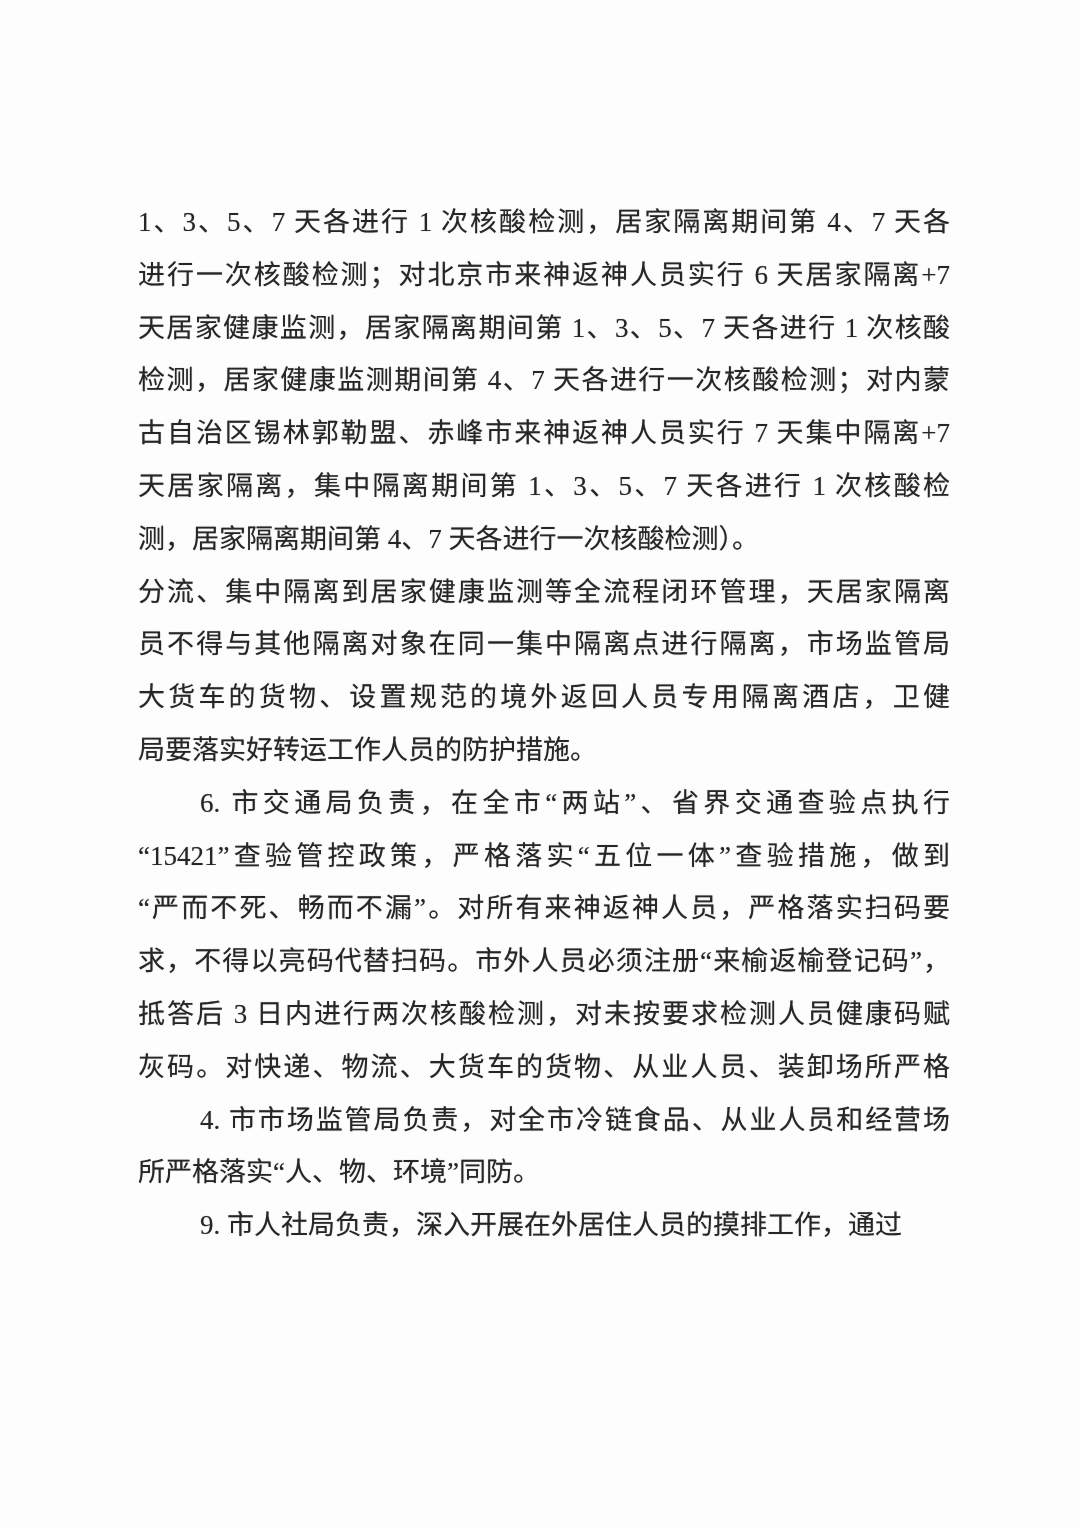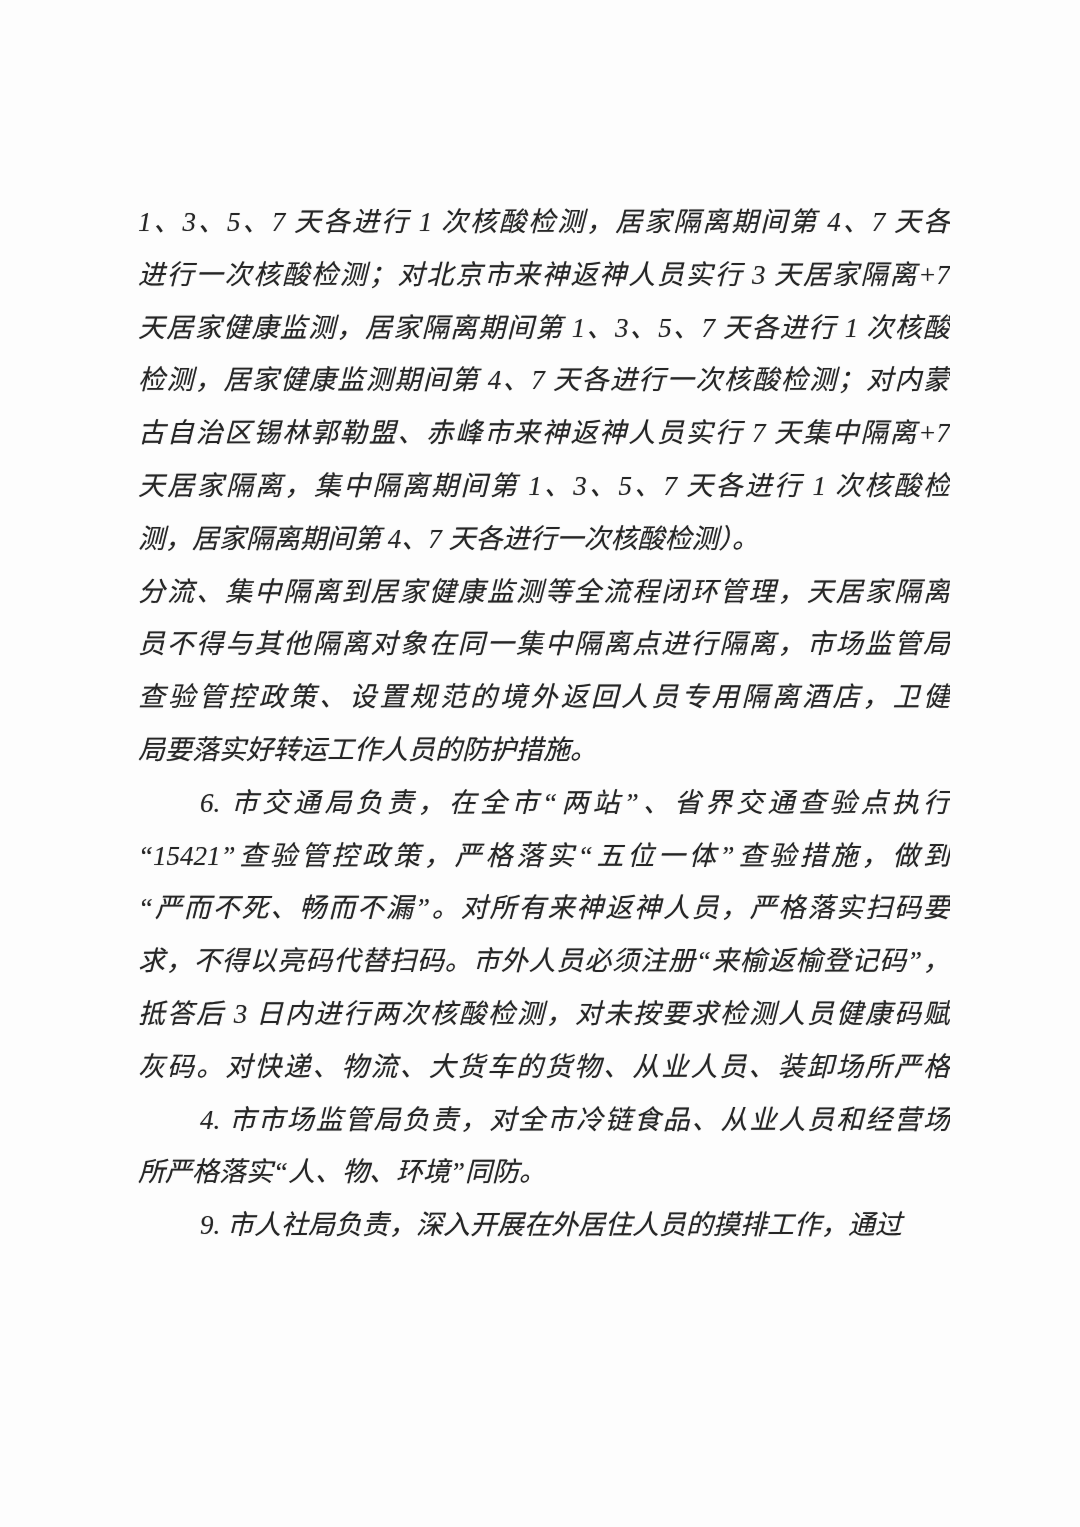--- a/index.html
+++ b/index.html
@@ -21,21 +21,20 @@
     top: 196px;
     width: 812px;
     color: #262626;
     font-size: 27px;
     line-height: 52.8px;
     text-shadow: 0 0 1px rgba(45,45,45,0.45);
   }
   .para {
     margin: 0;
     padding: 0;
-    font-style: italic;
   }
   .line {
     height: 52.8px;
     overflow: hidden;
     text-align: justify;
     text-align-last: justify;
   }
   .line.last {
     text-align: left;
     text-align-last: left;
@@ -44,31 +43,31 @@
     text-indent: 62px;
   }
 </style>
 </head>
 <body>
 
 <div class="page" style="background: rgb(253, 253, 253);">
   <div class="doc-body" style="color: rgb(38, 38, 38);">
       <div class="para">
         <div class="line">1、3、5、7 天各进行 1 次核酸检测，居家隔离期间第 4、7 天各</div>
-        <div class="line">进行一次核酸检测；对北京市来神返神人员实行 3 天居家隔离+7</div>
+        <div class="line">进行一次核酸检测；对北京市来神返神人员实行 6 天居家隔离+7</div>
         <div class="line">天居家健康监测，居家隔离期间第 1、3、5、7 天各进行 1 次核酸</div>
         <div class="line">检测，居家健康监测期间第 4、7 天各进行一次核酸检测；对内蒙</div>
         <div class="line">古自治区锡林郭勒盟、赤峰市来神返神人员实行 7 天集中隔离+7</div>
         <div class="line">天居家隔离，集中隔离期间第 1、3、5、7 天各进行 1 次核酸检</div>
         <div class="line last">测，居家隔离期间第 4、7 天各进行一次核酸检测）。</div>
       </div>
       <div class="para">
         <div class="line">分流、集中隔离到居家健康监测等全流程闭环管理，天居家隔离</div>
         <div class="line">员不得与其他隔离对象在同一集中隔离点进行隔离，市场监管局</div>
-        <div class="line">查验管控政策、设置规范的境外返回人员专用隔离酒店，卫健</div>
+        <div class="line">大货车的货物、设置规范的境外返回人员专用隔离酒店，卫健</div>
         <div class="line last">局要落实好转运工作人员的防护措施。</div>
       </div>
       <div class="para">
         <div class="line indent">6. 市交通局负责，在全市“两站”、省界交通查验点执行</div>
         <div class="line">“15421”查验管控政策，严格落实“五位一体”查验措施，做到</div>
         <div class="line">“严而不死、畅而不漏”。对所有来神返神人员，严格落实扫码要</div>
         <div class="line">求，不得以亮码代替扫码。市外人员必须注册“来榆返榆登记码”，</div>
         <div class="line">抵答后 3 日内进行两次核酸检测，对未按要求检测人员健康码赋</div>
         <div class="line">灰码。对快递、物流、大货车的货物、从业人员、装卸场所严格</div>
       </div>

